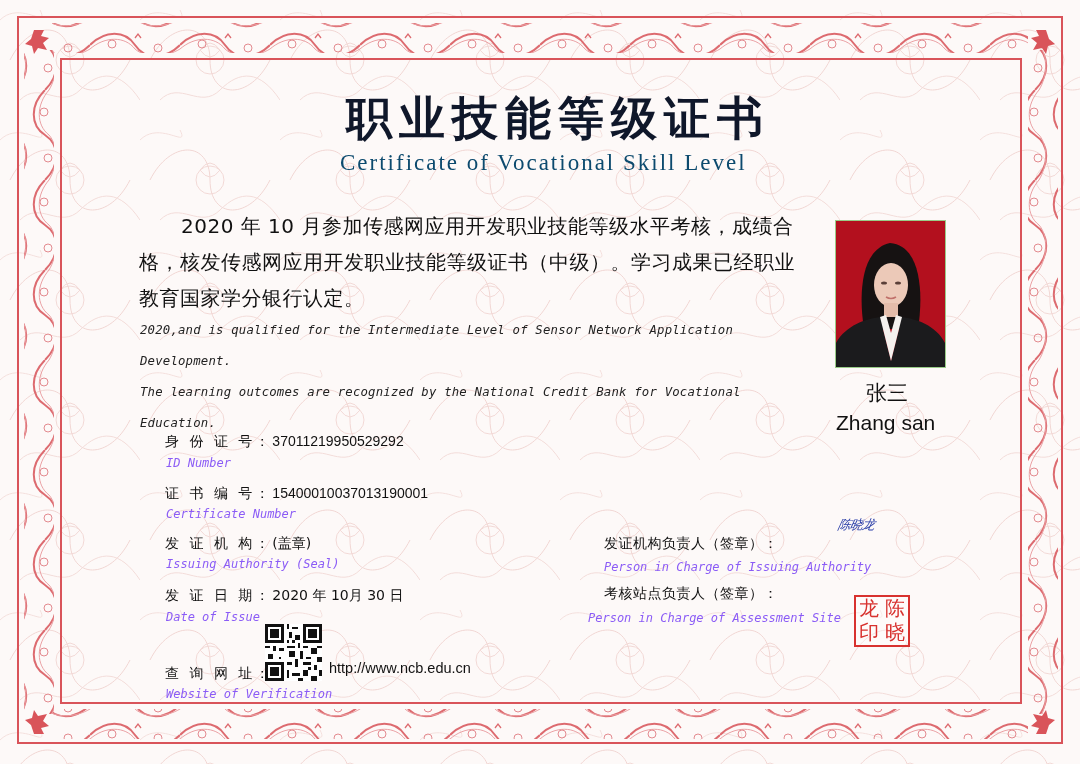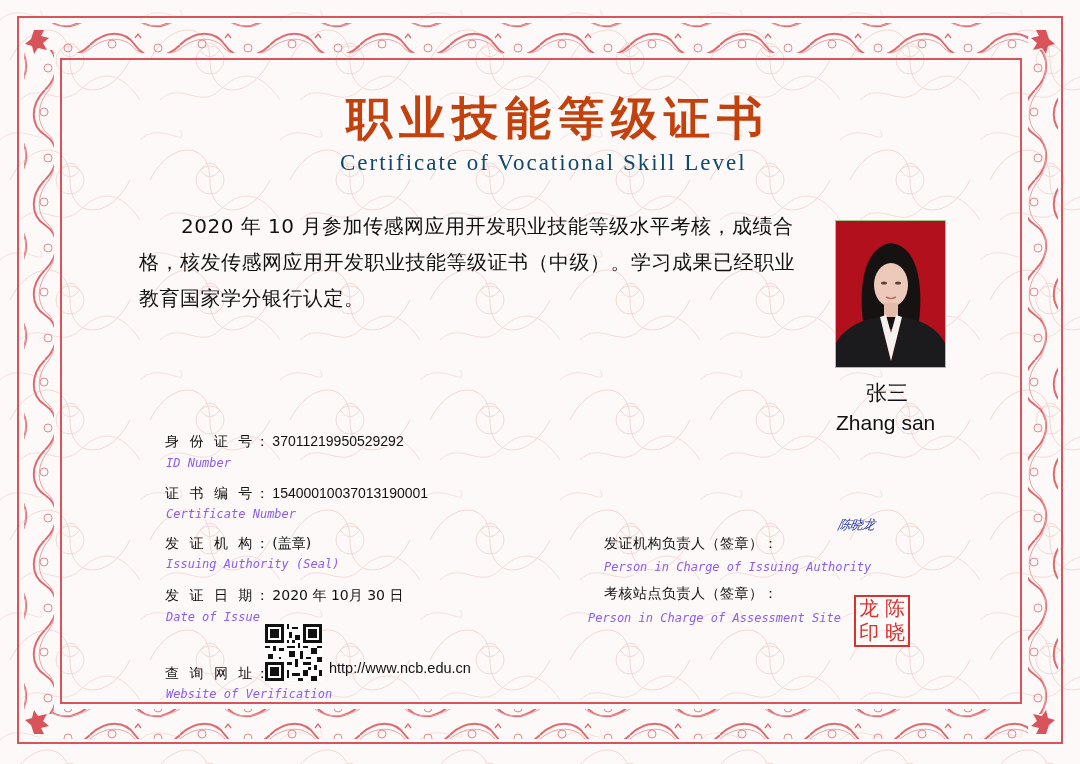--- a/index.html
+++ b/index.html
@@ -7,21 +7,21 @@
     width:1080px; height:764px; position:relative; overflow:hidden;
     background:#fdf9f8;
     font-family:"DejaVu Sans","Liberation Sans",sans-serif;
     color:#111;
   }
   .bg-pattern { position:absolute; inset:0; z-index:0; }
   .frame-outer { position:absolute; left:17px; top:16px; width:1046px; height:728px; border:2px solid #d9545a; box-sizing:border-box; z-index:1; }
   .frame-inner { position:absolute; left:60px; top:58px; width:962px; height:646px; border:2px solid #d9545a; box-sizing:border-box; z-index:1; }
   .ornament { position:absolute; z-index:1; }
   .abs { position:absolute; z-index:2; white-space:nowrap; }
-  .title-cn { left:346px; top:88px; font-size:46px; letter-spacing:7px; font-weight:bold; font-family:Liberation Serif, serif; color:#c2410c; }
+  .title-cn { left:346px; top:88px; font-size:46px; letter-spacing:7px; font-weight:bold; font-family:Liberation Serif, serif; color:#0f172a; }
   .title-en { left:340px; top:150px; font-size:23px; letter-spacing:2px; font-family:"Liberation Serif","DejaVu Serif",serif; color:#0c4a6e; }
   .para-cn { left:139px; top:208px; width:662px; font-size:20px; line-height:36px; white-space:normal; letter-spacing:0.5px; }
   .para-cn .indent { display:inline-block; width:42px; }
   .para-en { left:140px; top:315px; width:680px; font-size:12.3px; line-height:31px; font-style:italic; white-space:normal; font-family:"DejaVu Sans Mono","Liberation Mono",monospace; color:#222; letter-spacing:0.2px; }
   .para-en .indent { display:inline-block; width:28px; }
   .photo { left:835px; top:220px; width:109px; height:146px; background:#b3101e; overflow:hidden; border:1px solid #9c8; }
   .name-cn { left:866px; top:379px; font-size:21px; }
   .name-en { left:836px; top:411px; font-size:21px; font-family:"Liberation Sans",sans-serif; }
   .lbl-cn { font-size:14px; letter-spacing:3px; }
   .val { font-size:14px; letter-spacing:0; font-family:"Liberation Sans",sans-serif; }
@@ -78,20 +78,22 @@
     <path d="M1046 734 l-10 0 l3 -6 l-8 -2 l6 -5 l-4 -7 l9 2 l4 -6 l2 8 l7 2 l-6 5 z"></path>
   </g>
 </svg>
 
 <div class="abs title-cn">职业技能等级证书</div>
 <div class="abs title-en">Certificate of Vocational Skill Level</div>
 
 <div class="abs para-cn"><span class="indent"></span><span>2020 年 10 月参加传感网应用开发职业技能等级水平考核，成绩合格，核发传感网应用开发职业技能等级证书（中级）。学习成果已经职业教育国家学分银行认定。</span></div>
 
 <div class="abs para-en">
+  <div>2020,and is qualified for the Intermediate Level of Sensor Network Application Development.</div>
+  <div>The learning outcomes are recognized by the National Credit Bank for Vocational Education.</div>
 </div>
 
 <div class="abs photo">
   <svg width="109" height="146" viewBox="0 0 109 146">
     <rect width="109" height="146" fill="#b3101e"></rect>
     <path d="M28 108 C 22 70, 26 28, 54 22 C 84 24, 88 70, 82 108 Z" fill="#161212"></path>
     <ellipse cx="55" cy="64" rx="17" ry="22" fill="#ecc9b8"></ellipse>
     <rect x="48" y="82" width="14" height="14" fill="#e4bcaa"></rect>
     <path d="M0 146 L0 122 C 10 104, 30 98, 44 96 L55 140 L66 96 C 80 98, 100 104, 109 122 L109 146 Z" fill="#1b1b1d"></path>
     <path d="M44 96 L55 140 L66 96 L60 94 L55 112 L50 94 Z" fill="#f4f1ee"></path>

